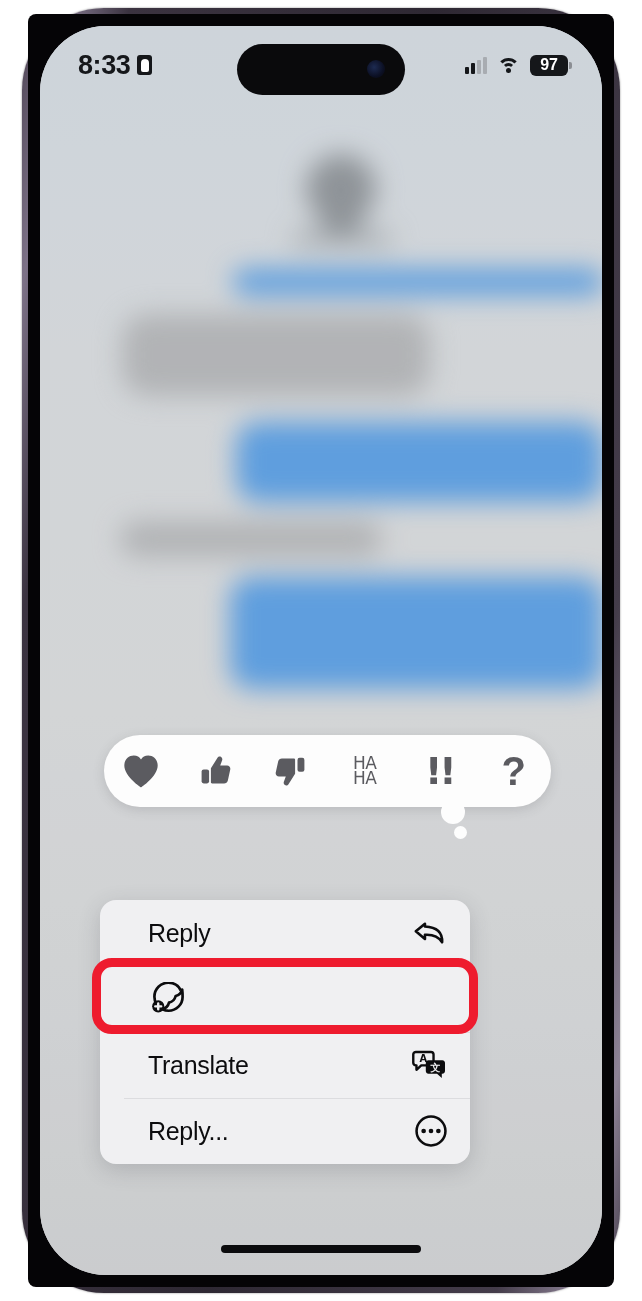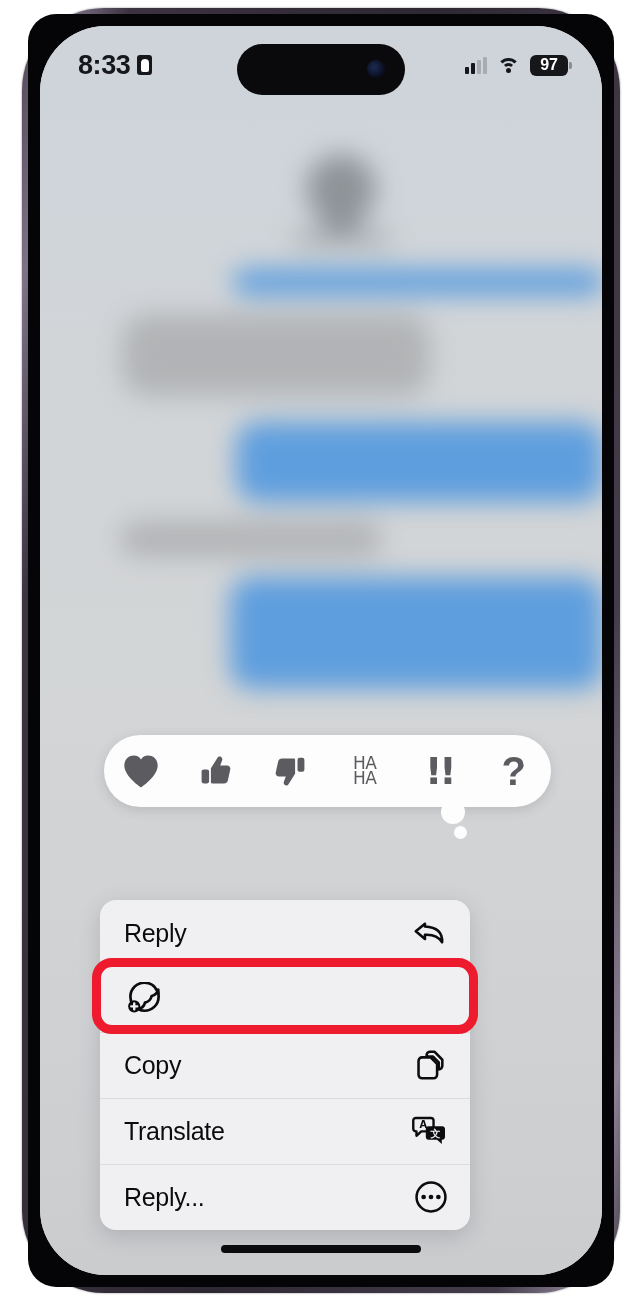--- a/index.html
+++ b/index.html
@@ -12,21 +12,21 @@
   
   #phone-frame{
     position:absolute; left:22px; top:8px;
     width:598px; height:1285px;
     border-radius:82px;
     background:linear-gradient(100deg,#4c4252 0%,#7d7287 6%,#3b3340 13%,#2e2833 50%,#443c4a 85%,#8d8296 95%,#443c4a 100%);
     box-shadow:0 0 2px rgba(0,0,0,.5);
   }
   #phone-bezel{
     position:absolute; left:6px; top:6px; right:6px; bottom:6px;
-    border-radius:28px; background:#050406;
+    border-radius:8px; background:#050406;
   }
   #phone-screen{
     position:absolute; left:12px; top:12px; right:12px; bottom:12px;
     border-radius:66px; overflow:hidden;
     background:#c9ccd1;
   }
 
   
   .side-btn{ position:absolute; background:linear-gradient(90deg,#6b6074,#3a3340); border-radius:3px; }
   #mute-switch{ left:16px; top:248px; width:7px; height:42px; }
@@ -155,21 +155,21 @@
   #message-heart{ font-family:"DejaVu Sans", sans-serif; color:#ef3b34; }
 
   
   #context-menu{
     position:absolute; left:60px; top:874px; width:370px;
     background:#f0f0f2; border-radius:16px; overflow:hidden;
     box-shadow:0 6px 22px rgba(60,60,70,.2);
   }
   .menu-row{
     height:66px; display:flex; align-items:center; justify-content:space-between;
-    padding:0 22px 0 24px; position:relative;
+    padding:0 22px 0 24px; position:relative;margin-left:24px;
   }
   .menu-row + .menu-row:before{
     content:""; position:absolute; left:0; right:0; top:0; height:1px;
     background:#dcdcdf;
   }
   .menu-label{ font-size:25px; color:#0c0c0e; letter-spacing:-.3px; }
   .menu-icon{ width:40px; height:38px; display:flex; align-items:center; justify-content:flex-end; }
 
   
   #highlight-box{
@@ -291,29 +291,20 @@
           <span class="menu-icon">
             <svg width="38" height="34" viewBox="0 0 26 24">
               <path fill="none" stroke="#0c0c0e" stroke-width="1.9" stroke-linejoin="round" d="M22.6 10.4c0 5.5-4.4 9.9-9.9 9.9-1.6 0-3-.4-4.3-1.1 2.4-.6 4-2.2 4.6-4.6 2.5-.6 4.1-2.2 4.7-4.7 2.4-.6 4-2.2 4.6-4.6.2 1.6.3 3.3.3 5.1z"></path>
               <path fill="none" stroke="#0c0c0e" stroke-width="1.9" stroke-linejoin="round" d="M8.4 19.2C5 17.6 2.7 14.3 2.7 10.4c0-5.5 4.4-9.9 9.9-9.9 3.9 0 7.2 2.2 8.8 5.6"></path>
               <circle cx="5.4" cy="17.2" r="4.3" fill="#0c0c0e"></circle>
               <path stroke="#f0f0f2" stroke-width="1.7" stroke-linecap="round" d="M5.4 15.1v4.2M3.3 17.2h4.2"></path>
             </svg>
           </span>
         </div>
 
-        <div class="menu-row">
-          <span class="menu-label">Copy</span>
-          <span class="menu-icon">
-            <svg width="34" height="34" viewBox="0 0 24 24">
-              <path fill="none" stroke="#0c0c0e" stroke-width="1.8" stroke-linejoin="round" d="M14.4 2.6h-3.0c-1.4 0-2.5 1.1-2.5 2.5v0.9h4.4l4.2 4.2v4.9c1.4 0 2.5-1.1 2.5-2.5V8.3l-5.6-5.7z"></path>
-              <path fill="none" stroke="#0c0c0e" stroke-width="1.8" stroke-linejoin="round" d="M3.2 9.1c0-1.4 1.1-2.5 2.5-2.5h6.0l4.6 4.6v7.7c0 1.4-1.1 2.5-2.5 2.5H5.7c-1.4 0-2.5-1.1-2.5-2.5V9.1z"></path>
-            </svg>
-          </span>
-        </div>
 
         <div class="menu-row">
           <span class="menu-label">Translate</span>
           <span class="menu-icon">
             <svg width="38" height="32" viewBox="0 0 28 24">
               <path fill="#f0f0f2" stroke="#0c0c0e" stroke-width="1.8" stroke-linejoin="round" d="M2.2 4.2c0-1.1.9-2 2-2h11.2c1.1 0 2 .9 2 2v6.1c0 1.1-.9 2-2 2H8.2l-3.6 3.3v-3.3h-.4c-1.1 0-2-.9-2-2V4.2z"></path>
               <text x="9.8" y="10" font-size="7.4" font-weight="700" text-anchor="middle" fill="#0c0c0e" font-family="DejaVu Sans, sans-serif">A</text>
               <path fill="#0c0c0e" d="M11.6 10.4c0-1.1.9-2 2-2h10.4c1.1 0 2 .9 2 2v6.1c0 1.1-.9 2-2 2h-.4v3.3l-3.6-3.3h-6.4c-1.1 0-2-.9-2-2v-6.1z"></path>
               <text x="18.8" y="16.4" font-size="7.4" font-weight="700" text-anchor="middle" fill="#f0f0f2" font-family="DejaVu Sans, sans-serif">文</text>
             </svg>

